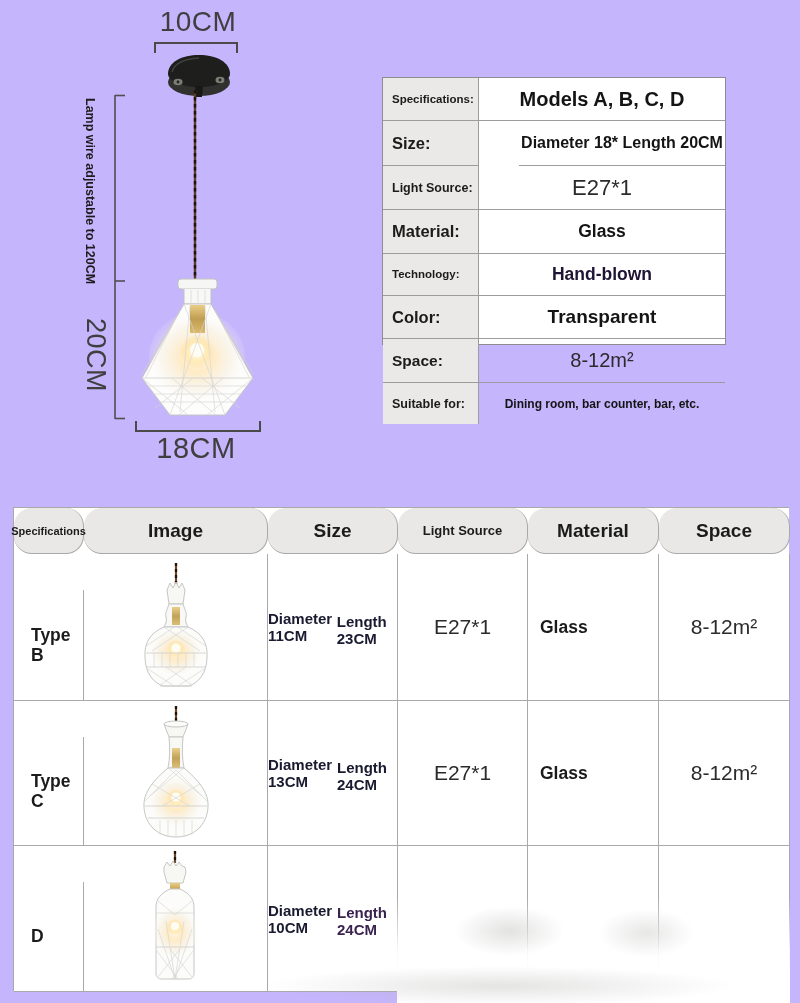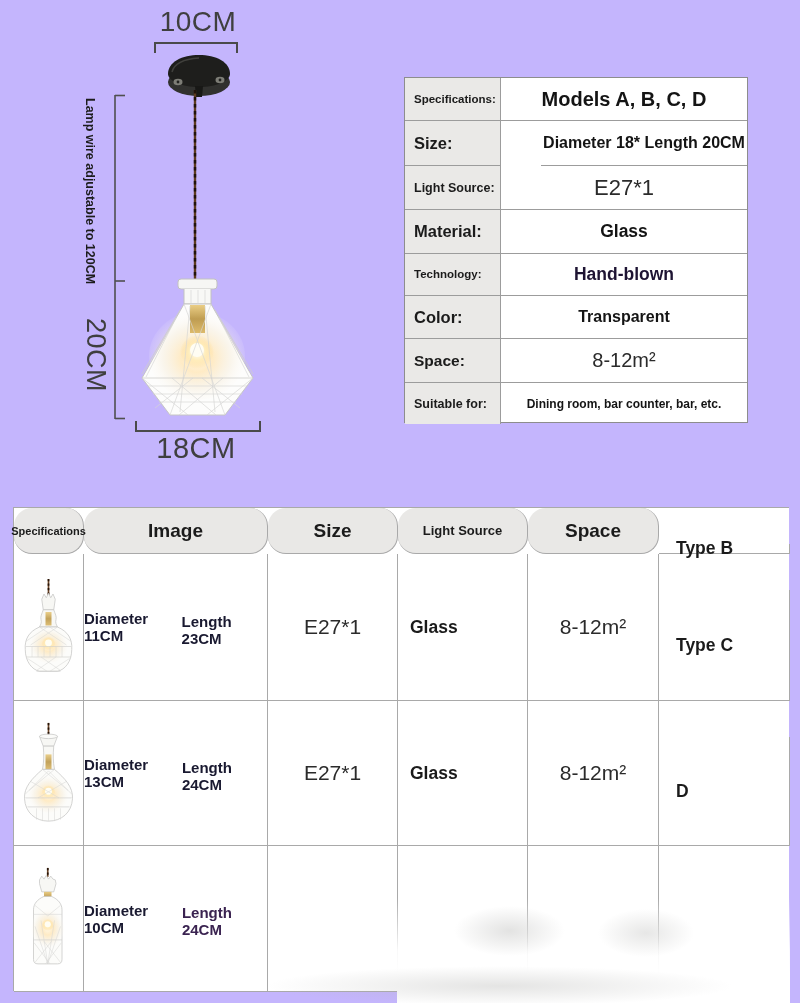--- a/index.html
+++ b/index.html
@@ -21,36 +21,36 @@
   .wire-label { left:83px; top:98px; height:192px; writing-mode:vertical-rl;
     font-size:12.5px; font-weight:bold; color:#1c1c1c; }
   .lbl-20cm { left:80px; top:318px; height:70px; writing-mode:vertical-rl;
     font-size:27px; color:#3f3f3f; }
   .canopy-svg { left:164px; top:52px; }
   .wire-svg { left:191px; top:90px; }
   .lamp-svg { left:128px; top:278px; }
   .vbracket-svg { left:110px; top:94px; }
 
   
-  .spec-table { left:404px; top:77px; width:344px; height:346px;
+  .spec-table { left:382px; top:77px; width:344px; height:268px;
     display:grid; grid-template-columns:96px 1fr;
     grid-template-rows:43px 45px 44px 44px 42px 43px 44px 41px;
     border:1px solid #8d8d8d; box-sizing:border-box; background:#fff; }
   .spec-label { background:#eae9e7; border-right:1px solid #9c9c9c; border-bottom:1px solid #9c9c9c;
     display:flex; align-items:center; padding-left:9px; font-weight:bold; color:#1b1b1b; line-height:1.12; }
   .spec-value { border-bottom:1px solid #9c9c9c; display:flex; align-items:center; justify-content:center;
     text-align:center; color:#141414; }
   .no-bb { border-bottom:none !important; }
   .ls-11 { font-size:11.5px; } .ls-12 { font-size:12.5px; } .ls-15 { font-size:15.5px; } .ls-16 { font-size:16.5px; }
   .vs-models { font-size:20px; font-weight:bold; }
   .vs-size { font-size:16px; font-weight:bold;margin-left:40px; }
   .vs-e27 { font-size:22px; font-weight:normal; color:#2b2b2b; }
   .vs-glass { font-size:17.5px; font-weight:bold; }
   .vs-hand { font-size:17.5px; font-weight:bold; color:#1e1433; }
-  .vs-trans { font-size:16px; font-weight:bold; }
+  .vs-trans { font-size:19px; font-weight:bold; }
   .vs-space { font-size:20px; font-weight:normal; color:#2b2b2b; }
   .vs-suit { font-size:12px; font-weight:bold; }
 
   
   .cmp-table { left:13px; top:507px; width:776px; height:484px;
     display:grid; grid-template-columns:70px 184px 130px 130px 131px 131px;
     grid-template-rows:46px 147px 145px 146px;
     border-top:1px solid #a9a9a9; border-left:1px solid #a9a9a9; box-sizing:border-box; background:#fff; }
   .cmp-cell { border-right:1px solid #a9a9a9; border-bottom:1px solid #a9a9a9;
     display:flex; align-items:center; justify-content:center; box-sizing:border-box; }
@@ -194,20 +194,21 @@
     <div class="spec-label ls-12 no-bb">Suitable for:</div>
     <div class="spec-value vs-suit no-bb">Dining room, bar counter, bar, etc.</div>
   </div>
 
   <div class="abs cmp-table">
 
     <div class="cmp-cell cmp-head head-spec">Specifications</div>
     <div class="cmp-cell cmp-head">Image</div>
     <div class="cmp-cell cmp-head">Size</div>
     <div class="cmp-cell cmp-head head-ls">Light Source</div>
+    <div class="cmp-cell cmp-head">Material</div>
     <div class="cmp-cell cmp-head">Space</div>
 
     <div class="cmp-cell cell-type">Type B</div>
     <div class="cmp-cell">
       <svg width="92" height="128" viewBox="0 0 92 128">
         <path d="M46,0 V22" stroke="#6e4628" stroke-width="2.2" fill="none"></path>
         <path d="M46,0 V22" stroke="#241206" stroke-width="2.2" stroke-dasharray="3,3" fill="none"></path>
         <path d="M37,27 L40,20 L43,25 L46,19 L49,25 L52,20 L55,27 L53,41 L39,41 Z" fill="#f7f7f4" stroke="#c6c6c4"></path>
         <path d="M39,41 C37,47 35,50 36,54 C37,58 36,60 34,64 L58,64 C56,60 55,58 56,54 C57,50 55,47 53,41 Z" fill="#f8f8f5" stroke="#c6c6c4"></path>
         <rect x="42" y="44" width="8" height="18" fill="url(#goldG)" opacity="0.85"></rect>

